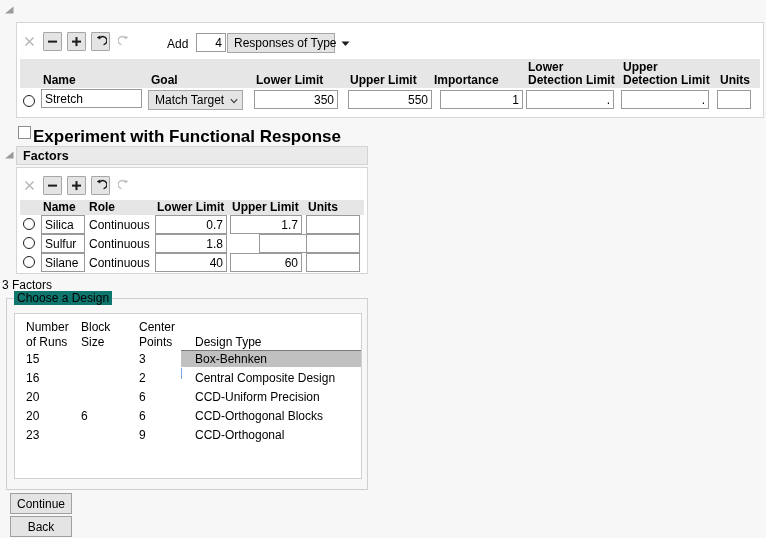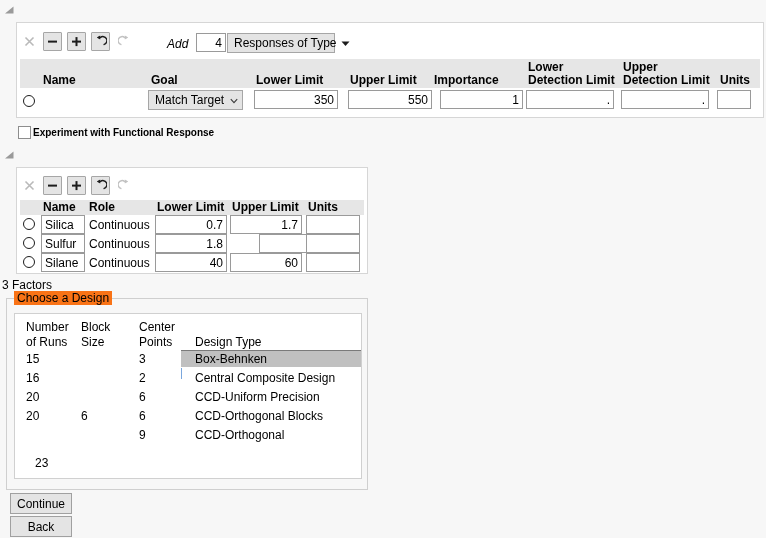--- a/index.html
+++ b/index.html
@@ -142,21 +142,21 @@
     border-top: none;
     background: transparent;
   }
   .groupbox-topleft, .groupbox-topright {
     position: absolute;
     border-top: 1px solid #cfcfcf;
     height: 0;
   }
   .groupbox-title {
     position: absolute;
-    background: #f97316;
+    background: #0f766e;
     padding: 0 3px;
     font-size: 12px;
     white-space: nowrap;
   }
 
   
   .listbox {
     position: absolute;
     background: #ffffff;
     border: 1px solid #d0d0d0;
@@ -233,21 +233,21 @@
       <polygon points="6.2,0.6 6.2,4.6 3.0,2.6" fill="#1c1c1c"></polygon>
     </svg>
   </div>
   <div class="tb disabled" style="left:115px; top:32px;">
     <svg width="13" height="13" viewBox="0 0 13 13">
       <path d="M2.8 9.4 A4 4 0 1 1 6.7 2.6 L8.9 2.6" stroke="#c2c2c2" stroke-width="1.5" fill="none" stroke-linecap="round"></path>
       <polygon points="6.8,0.6 6.8,4.6 10.0,2.6" fill="#c2c2c2"></polygon>
     </svg>
   </div>
 
-  <div class="lbl" style="left:167px; top:37px;font-style:italic;">Add</div>
+  <div class="lbl" style="left:167px; top:37px;">Add</div>
   <div class="txt right" style="left:196px; top:33px; width:30px;">4</div>
   <div class="combo" style="left:227px; top:33px; width:108px;">
     <span class="cap">Responses of Type</span>
     <span class="arrow">
       <svg width="9" height="7" viewBox="0 0 9 7">
           <polygon points="0.5,1.5 8.5,1.5 4.5,6" fill="#1c1c1c"></polygon>
         </svg>
     </span>
   </div>
 
@@ -258,42 +258,46 @@
   <div class="th" style="left:256px; top:74px;">Lower Limit</div>
   <div class="th" style="left:350px; top:74px;">Upper Limit</div>
   <div class="th" style="left:434px; top:74px;">Importance</div>
   <div class="th" style="left:528px; top:61px;">Lower</div>
   <div class="th" style="left:528px; top:74px;">Detection Limit</div>
   <div class="th" style="left:623px; top:61px;">Upper</div>
   <div class="th" style="left:623px; top:74px;">Detection Limit</div>
   <div class="th" style="left:720px; top:74px;">Units</div>
 
   <div class="radio" style="left:23px; top:95px;"></div>
+  <div class="txt left" style="left:41px; top:89px; width:101px;">Stretch</div>
   <div class="combo" style="left:148px; top:90px; width:95px;">
     <span class="cap">Match Target</span>
     <span class="arrow">
       <svg width="8" height="6" viewBox="0 0 8 6">
           <polyline points="0.8,1.2 4,4.6 7.2,1.2" stroke="#3a3a3a" stroke-width="1.1" fill="none"></polyline>
         </svg>
     </span>
   </div>
   <div class="txt right" style="left:254px; top:90px; width:84px;">350</div>
   <div class="txt right" style="left:348px; top:90px; width:84px;">550</div>
   <div class="txt right" style="left:440px; top:90px; width:83px;">1</div>
   <div class="txt right" style="left:526px; top:90px; width:88px;">.</div>
   <div class="txt right" style="left:621px; top:90px; width:88px;">.</div>
   <div class="txt right" style="left:717px; top:90px; width:34px;"></div>
 
   <div class="cbox" style="left:18px; top:126px;"></div>
-  <div class="lbl bold" style="left:33px; top:127px; font-size:10px;">Experiment with Functional Response</div>
+  <div class="lbl bold" style="left:33px; top:127px; font-size:17px;">Experiment with Functional Response</div>
 
   <div class="disclosure" style="left:4px; top:150px;">
     <svg width="11" height="11" viewBox="0 0 11 11">
       <polygon points="1,8.5 9.5,8.5 9.5,1.5" fill="#9a9a9a"></polygon>
     </svg>
+  </div>
+  <div class="panel-header" style="left:16px; top:146px; width:352px;">
+    <span class="panel-header-title">Factors</span>
   </div>
 
   <div class="content-box" style="left:16px; top:167px; width:352px; height:107px;"></div>
 
   <div class="tb disabled" style="left:20px; top:176px;">
     <svg width="11" height="11" viewBox="0 0 11 11">
       <path d="M1.5 1.5 L9.5 9.5 M9.5 1.5 L1.5 9.5" stroke="#b9b9b9" stroke-width="1.6" fill="none"></path>
     </svg>
   </div>
   <div class="tb enabled" style="left:43px; top:176px;">
@@ -391,21 +395,21 @@
       <div class="dl-cell" style="left:124px; top:76px;">6</div>
       <div class="dl-cell" style="left:180px; top:76px;">CCD-Uniform Precision</div>
     </div>
     <div>
       <div class="dl-cell" style="left:11px;  top:95px;">20</div>
       <div class="dl-cell" style="left:66px;  top:95px;">6</div>
       <div class="dl-cell" style="left:124px; top:95px;">6</div>
       <div class="dl-cell" style="left:180px; top:95px;">CCD-Orthogonal Blocks</div>
     </div>
     <div>
-      <div class="dl-cell" style="left:20px;  top:114px;margin-top:28px;">23</div>
+      <div class="dl-cell" style="left:11px;  top:114px;">23</div>
       <div class="dl-cell" style="left:66px;  top:114px;"></div>
       <div class="dl-cell" style="left:124px; top:114px;">9</div>
       <div class="dl-cell" style="left:180px; top:114px;">CCD-Orthogonal</div>
     </div>
   </div>
 
   <div class="pbtn" style="left:10px; top:493px; width:62px;">Continue</div>
   <div class="pbtn" style="left:10px; top:516px; width:62px;">Back</div>
 
 </div>

